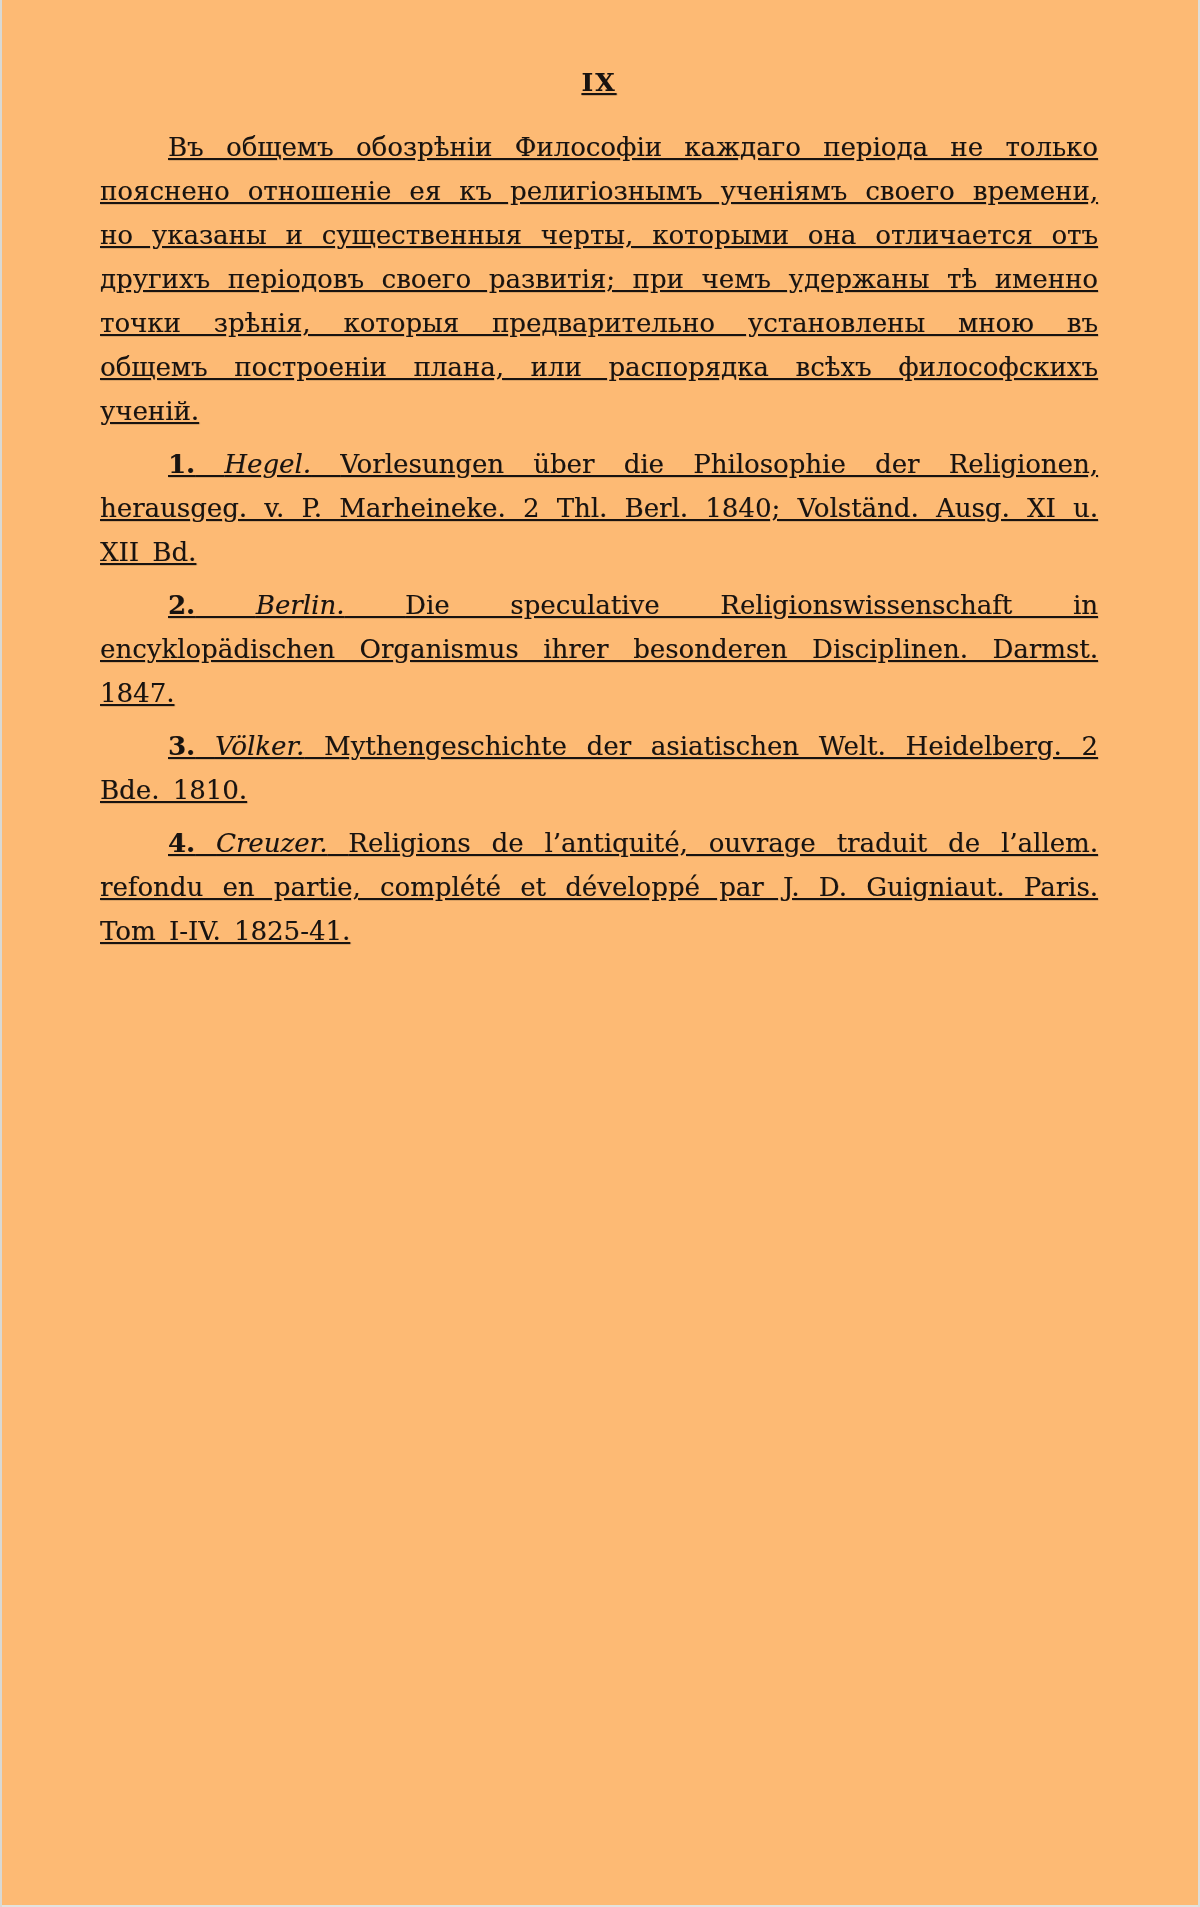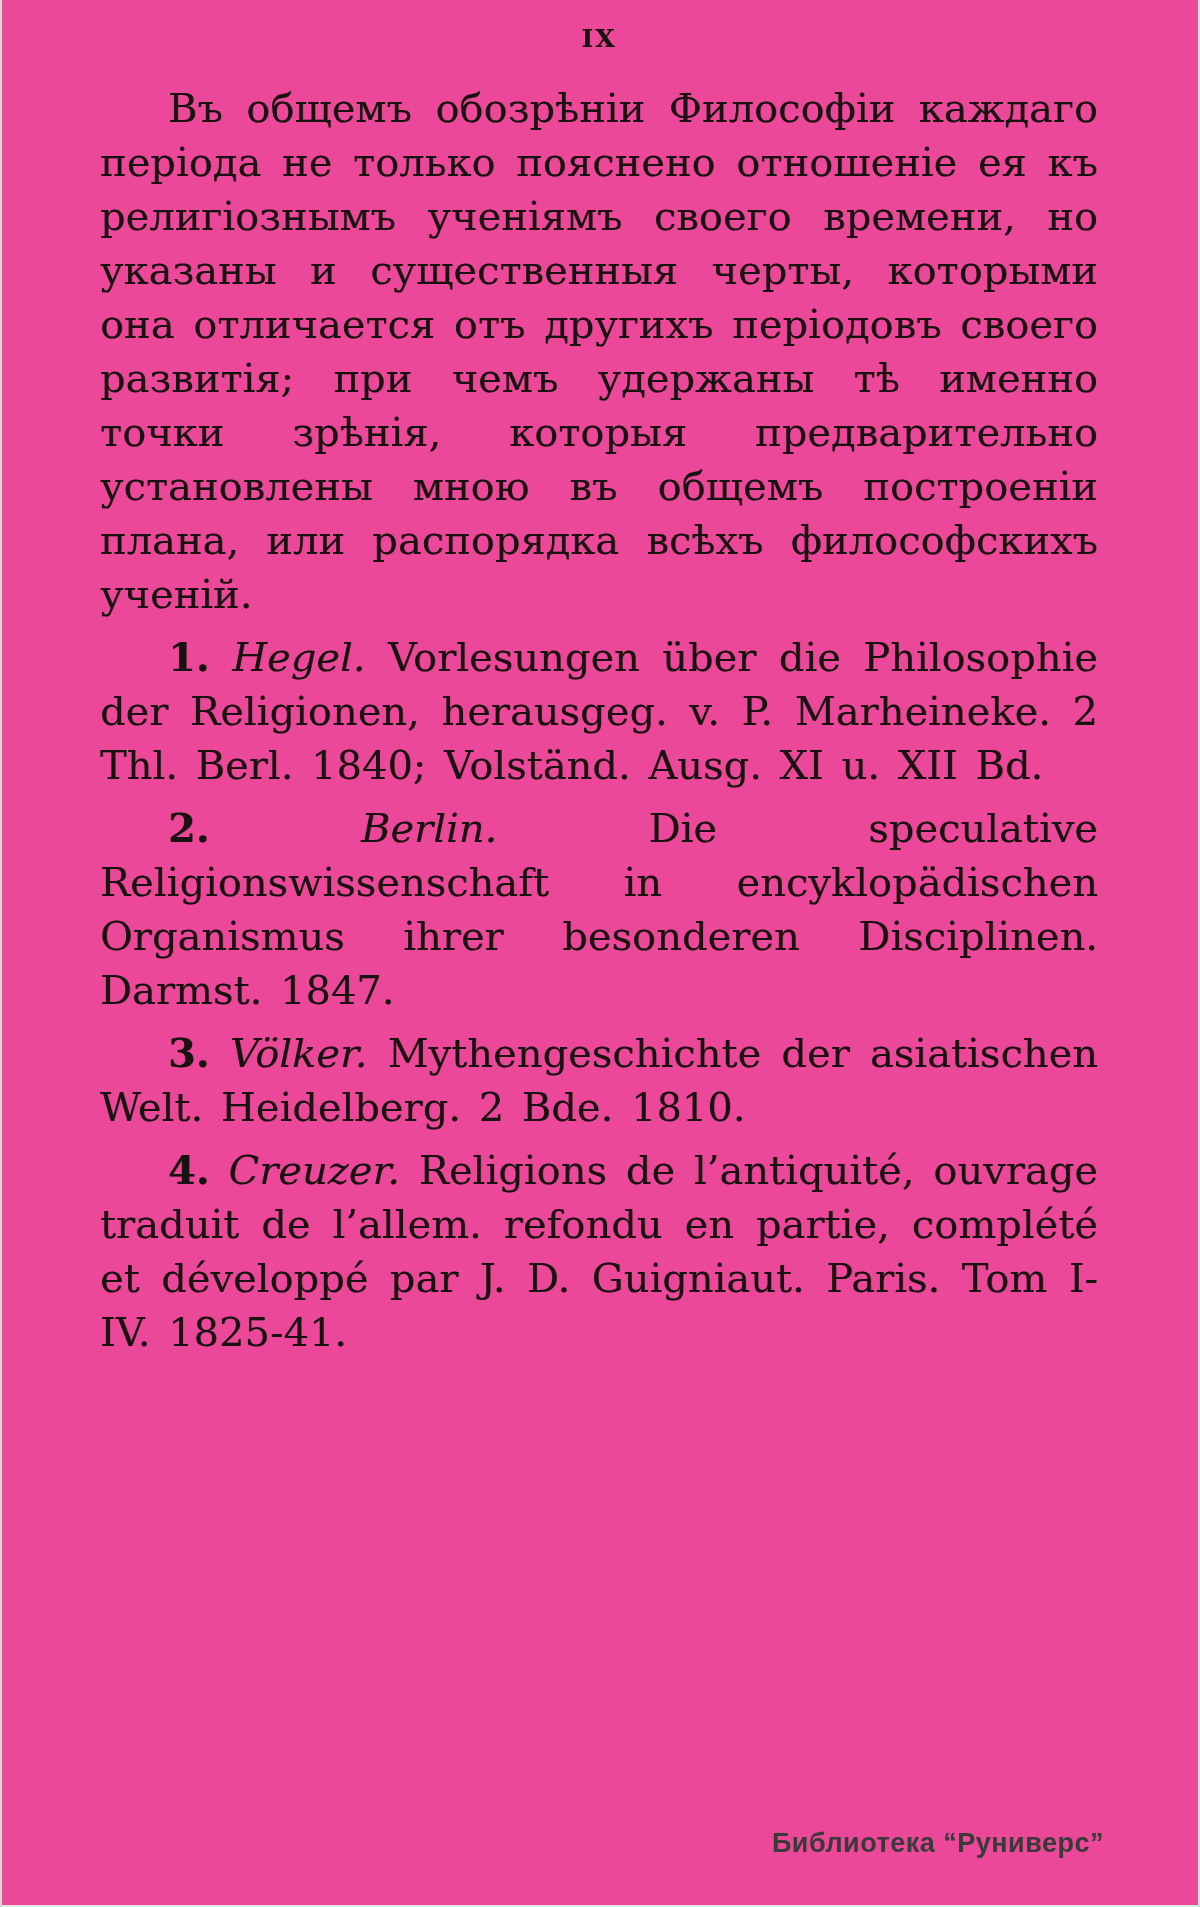--- a/index.html
+++ b/index.html
@@ -12,38 +12,39 @@
     background: #fdfdfc;
     font-family: "DejaVu Serif", "Liberation Serif", serif;
     color: #181310;
     position: relative;
     overflow: hidden;
   }
   .page {
     position: absolute;
     inset: 0;
     box-sizing: border-box;
-    padding: 24px 102px 0 100px;
-    background: #ec4899;
+    padding: 68px 102px 0 100px;
+    background: #fdba74;
     box-shadow:
       inset 2px 0 0 #d9d9d4,
       inset -2px 0 0 #dededa,
       inset 0 -2px 0 #e3e3df;
+    text-decoration: underline;
   }
   .page-number {
     text-align: center;
     font-weight: bold;
     font-size: 25px;
     letter-spacing: 2px;
     margin-bottom: 28px;
     text-shadow: 0.4px 0.4px 0 rgba(25,18,12,0.45);
   }
   .para {
-    font-size: 40px;
-    line-height: 54px;
+    font-size: 26px;
+    line-height: 44px;
     text-align: justify;
     text-indent: 68px;
     margin: 0 0 9px 0;
     word-spacing: 5px;
     text-shadow: 0.4px 0.4px 0 rgba(25,18,12,0.38);
   }
   .section-heading {
     margin-top: 14px;
     margin-bottom: 14px;
   }
@@ -93,15 +94,14 @@
     <span class="item-text">Mythengeschichte der asiatischen Welt. Heidelberg. 2 Bde. 1810.</span>
   </p>
 
   <p class="para item">
     <span class="num">4.</span>
     <span class="author">Creuzer.</span>
     <span class="item-text">Religions de l’antiquité, ouvrage traduit de l’allem. refondu en partie, complété et développé par J. D. Guigniaut. Paris. Tom I-IV. 1825-41.</span>
   </p>
 
 
-  <div class="watermark">Библиотека “Руниверс”</div>
 
 </div>
 
 </body></html>

